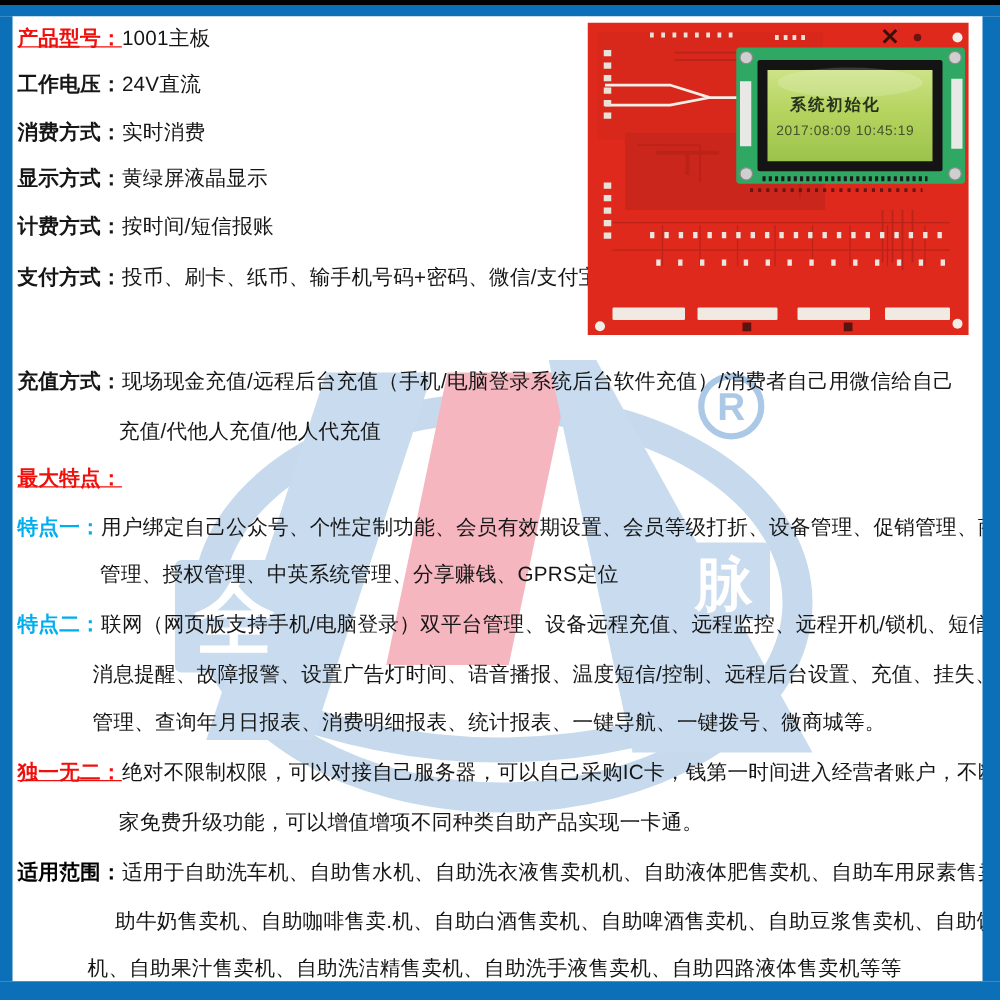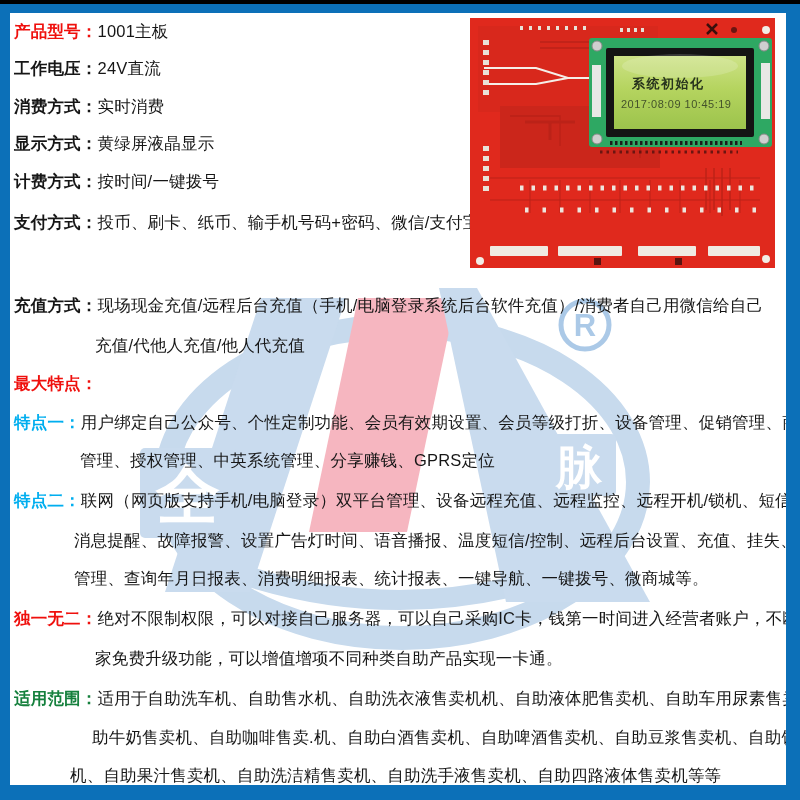--- a/index.html
+++ b/index.html
@@ -13,23 +13,23 @@
   .bar-left{left:0;top:13px;width:10px;height:772px;}
   .bar-right{left:786px;top:13px;width:14px;height:772px;}
   .bar-bottom{left:0;top:785px;width:800px;height:15px;}
   .content{position:absolute;inset:0;z-index:2;}
   .line{
     position:absolute;left:14px;white-space:pre;
     font-size:16.5px;line-height:19px;color:#161616;letter-spacing:0.2px;
   }
   .lbl{font-weight:bold;}
   .lbl.black{color:#161616;margin-top:11px;}
-  .lbl.red{color:#ef100d;}
+  .lbl.red{color:#ef100d;text-decoration:underline;}
   .lbl.cyan{color:#00aeef;}
-  .lbl.green{color:#15803d;}
+  .lbl.green{color:#000000;}
   .val{color:#161616;}
   .watermark{position:absolute;left:140px;top:272px;z-index:1;}
   .pcb{position:absolute;left:470px;top:18px;z-index:3;}
 </style>
 </head>
 <body>
 
 <div class="page">
 
   <svg class="watermark" width="520" height="390" viewBox="0 0 520 390" aria-hidden="true">
@@ -122,21 +122,21 @@
       <line x1="140" y1="125" x2="272" y2="125" stroke="#1c1c1c" stroke-width="4" stroke-dasharray="2.5 2.5"></line>
       <line x1="130" y1="134" x2="268" y2="134" stroke="#6b1511" stroke-width="3" stroke-dasharray="2.5 4"></line>
     </g>
   </svg>
 
   <div class="content">
     <div class="line" style="top:22px"><span class="lbl red">产品型号：</span><span class="val">1001主板</span></div>
     <div class="line" style="top:59px"><span class="lbl black">工作电压：</span><span class="val">24V直流</span></div>
     <div class="line" style="top:134px"><span class="lbl black">显示方式：</span><span class="val">黄绿屏液晶显示</span></div>
     <div class="line" style="top:97px"><span class="lbl black">消费方式：</span><span class="val">实时消费</span></div>
-    <div class="line" style="top:172px"><span class="lbl black">计费方式：</span><span class="val">按时间/一键拨号</span></div>
+    <div class="line" style="top:172px"><span class="lbl black">计费方式：</span><span class="val">按时间/短信报账</span></div>
     <div class="line" style="top:213px"><span class="lbl black">支付方式：</span><span class="val">投币、刷卡、纸币、输手机号码+密码、微信/支付宝支付</span></div>
     <div class="line" style="top:296px"><span class="lbl black">充值方式：</span><span class="val">现场现金充值/远程后台充值（手机/电脑登录系统后台软件充值）/消费者自己用微信给自己</span></div>
     <div class="line" style="top:336px;left:95px"><span class="val">充值/代他人充值/他人代充值</span></div>
     <div class="line" style="top:374px"><span class="lbl red">最大特点：</span><span class="val"></span></div>
     <div class="line" style="top:413px"><span class="lbl cyan">特点一：</span><span class="val">用户绑定自己公众号、个性定制功能、会员有效期设置、会员等级打折、设备管理、促销管理、商户通</span></div>
     <div class="line" style="top:451px;left:80px"><span class="val">管理、授权管理、中英系统管理、分享赚钱、GPRS定位</span></div>
     <div class="line" style="top:491px"><span class="lbl cyan">特点二：</span><span class="val">联网（网页版支持手机/电脑登录）双平台管理、设备远程充值、远程监控、远程开机/锁机、短信报账、</span></div>
     <div class="line" style="top:531px;left:74px"><span class="val">消息提醒、故障报警、设置广告灯时间、语音播报、温度短信/控制、远程后台设置、充值、挂失、分类</span></div>
     <div class="line" style="top:569px;left:74px"><span class="val">管理、查询年月日报表、消费明细报表、统计报表、一键导航、一键拨号、微商城等。</span></div>
     <div class="line" style="top:609px"><span class="lbl red">独一无二：</span><span class="val">绝对不限制权限，可以对接自己服务器，可以自己采购IC卡，钱第一时间进入经营者账户，不断享受厂</span></div>

